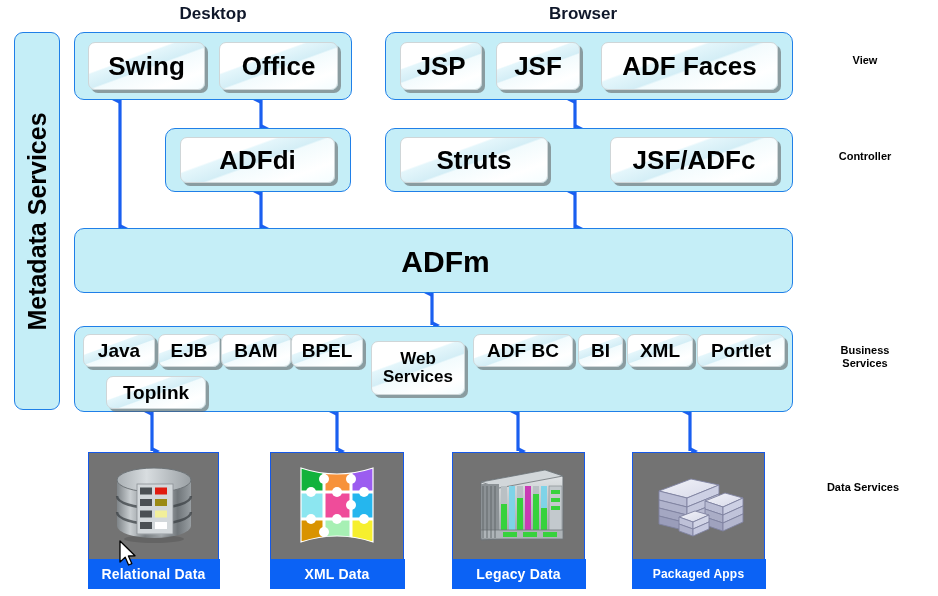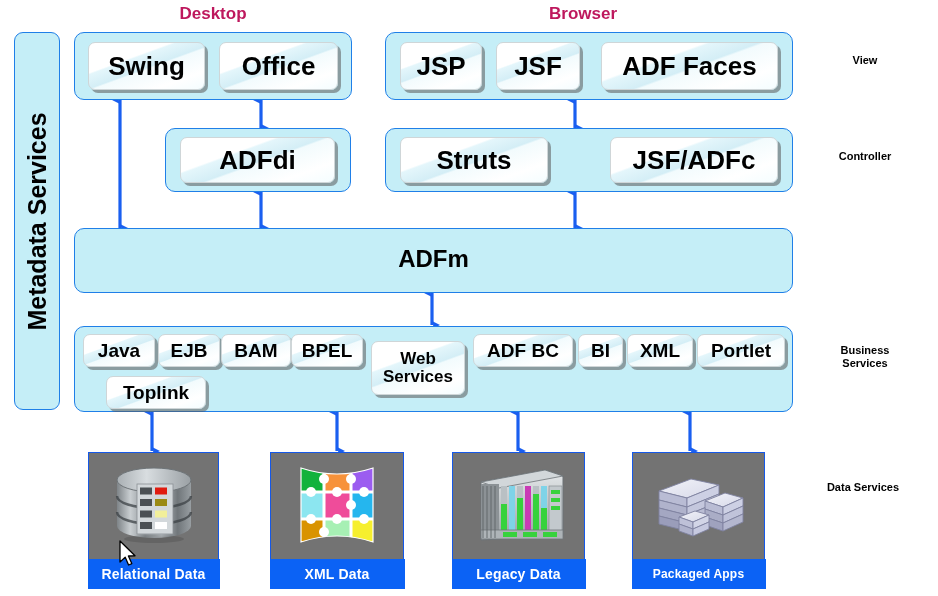--- a/index.html
+++ b/index.html
@@ -59,36 +59,37 @@
     font-weight:bold;
     line-height:1.02;
   }
   .chip.big{font-size:26px;}
   .chip.sm{font-size:19px;}
   .chip.two{font-size:17px;line-height:1.08;}
 
   
   .panel-label{
     position:absolute;
-    font-size:24px;font-weight:bold;color:#000;
+    font-size:30px;font-weight:bold;color:#000;
     text-align:center;
+    padding-left:12px;
   }
 
   
   .sidelabel{
     position:absolute;
     font-size:11px;font-weight:bold;color:#000;
     text-align:center;line-height:1.2;
     white-space:pre-line;
   }
 
   
   .header{
     position:absolute;
-    font-size:17px;font-weight:bold;color:#be185d;
+    font-size:17px;font-weight:bold;color:#0f172a;
     text-align:center;
   }
 
   
   .arrow{position:absolute;}
 
   
   .dscard{
     position:absolute;
     box-sizing:border-box;

